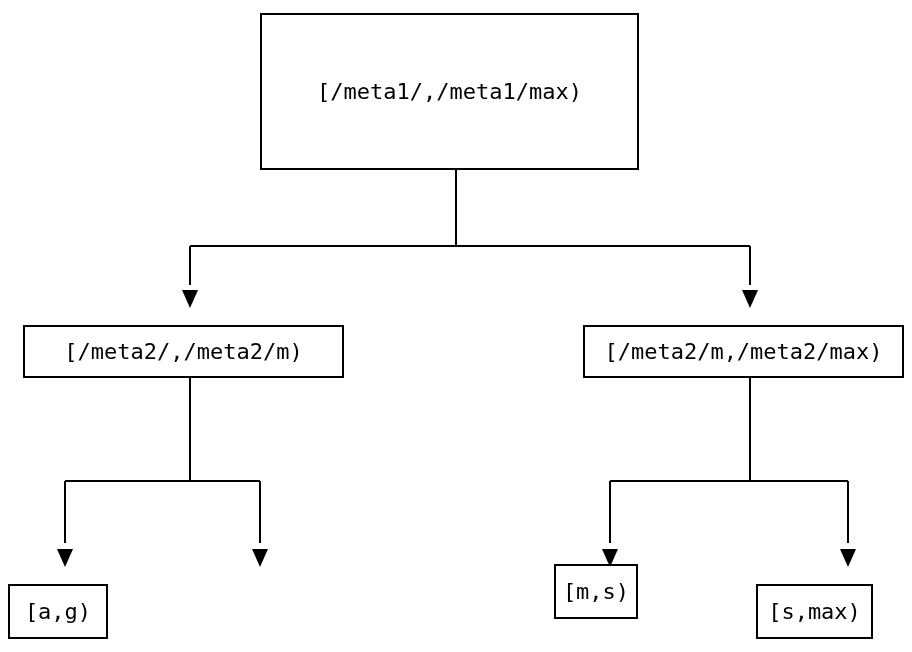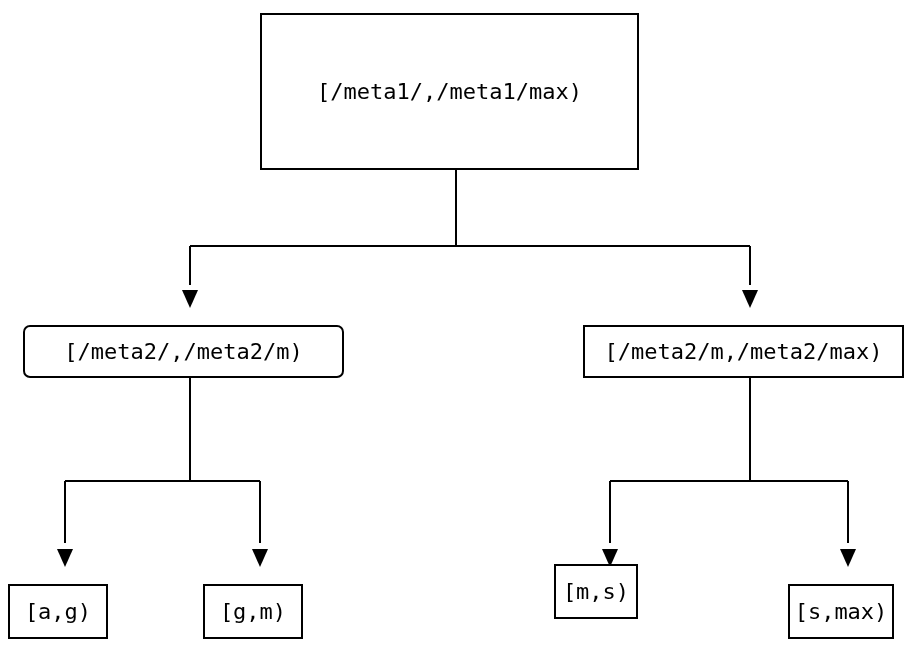--- a/index.html
+++ b/index.html
@@ -68,37 +68,34 @@
       <polygon points="252,549 268,549 260,567"></polygon>
       <polygon points="602,549 618,549 610,567"></polygon>
       <polygon points="840,549 856,549 848,567"></polygon>
     </g>
   </svg>
 
   <div class="node" style="left:260px; top:13px; width:379px; height:157px;align-items:center;">
     <span>[/meta1/,/meta1/max)</span>
   </div>
 
-  <div class="node" style="left:23px; top:325px; width:321px; height:53px;border-radius:7px;">
+  <div class="node" style="left:23px; top:325px; width:321px; height:53px;">
     <span>[/meta2/,/meta2/m)</span>
   </div>
 
   <div class="node" style="left:583px; top:325px; width:321px; height:53px;">
     <span>[/meta2/m,/meta2/max)</span>
   </div>
 
   <div class="node" style="left:8px; top:584px; width:100px; height:55px;text-align:center;">
     <span>[a,g)</span>
   </div>
 
-  <div class="node" style="left:203px; top:584px; width:100px; height:55px;">
-    <span>[g,m)</span>
-  </div>
 
   <div class="node" style="left:554px; top:564px; width:84px; height:55px;">
     <span>[m,s)</span>
   </div>
 
-  <div class="node" style="left:788px; top:584px; width:106px; height:55px;">
+  <div class="node" style="left:756px; top:584px; width:117px; height:55px;">
     <span>[s,max)</span>
   </div>
 
 </div>
 
 </body></html>

